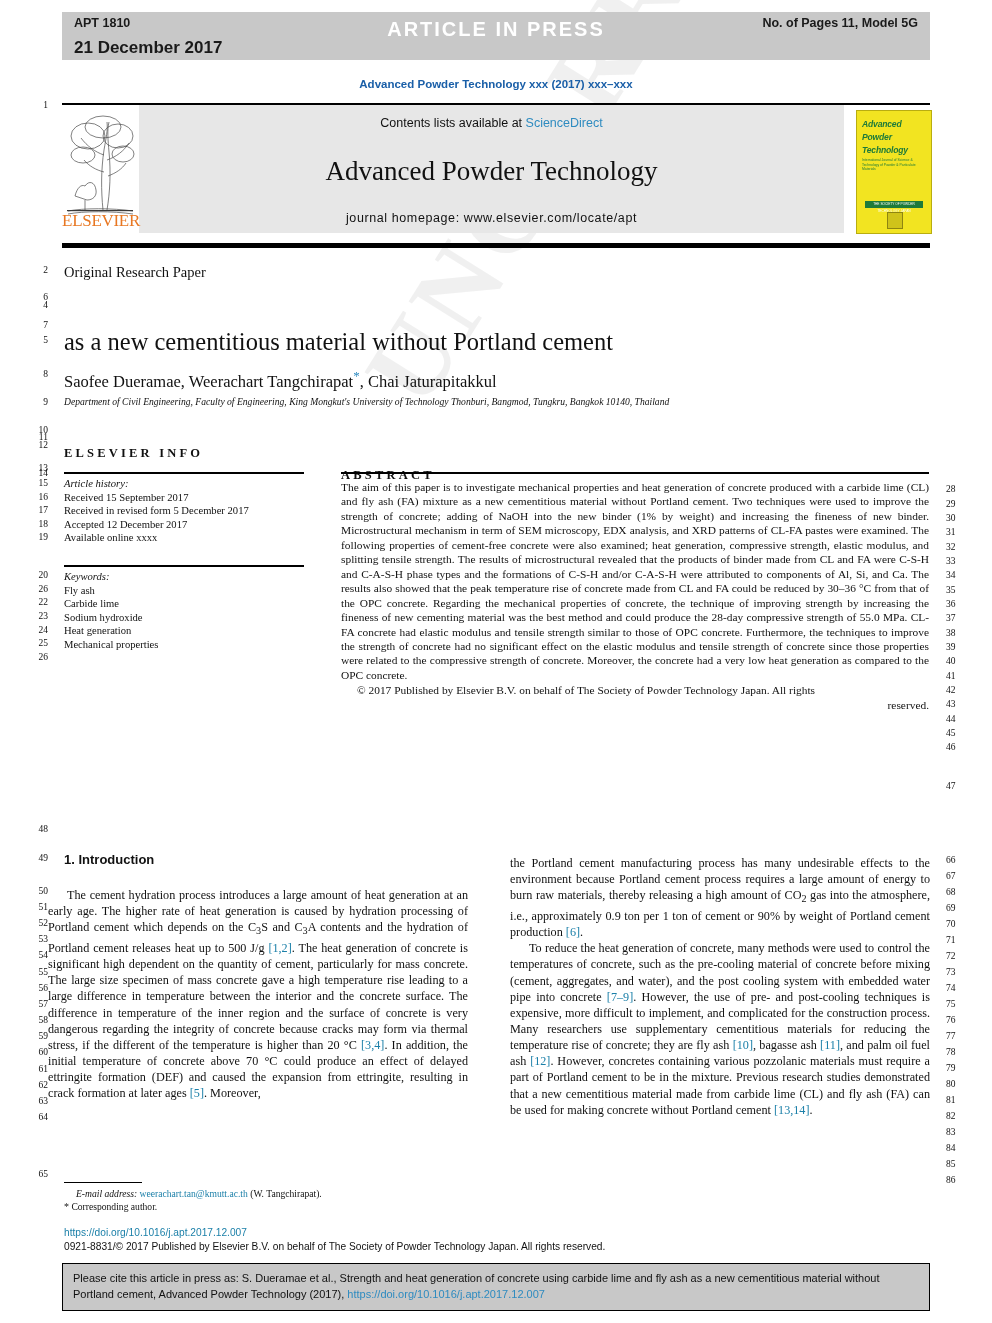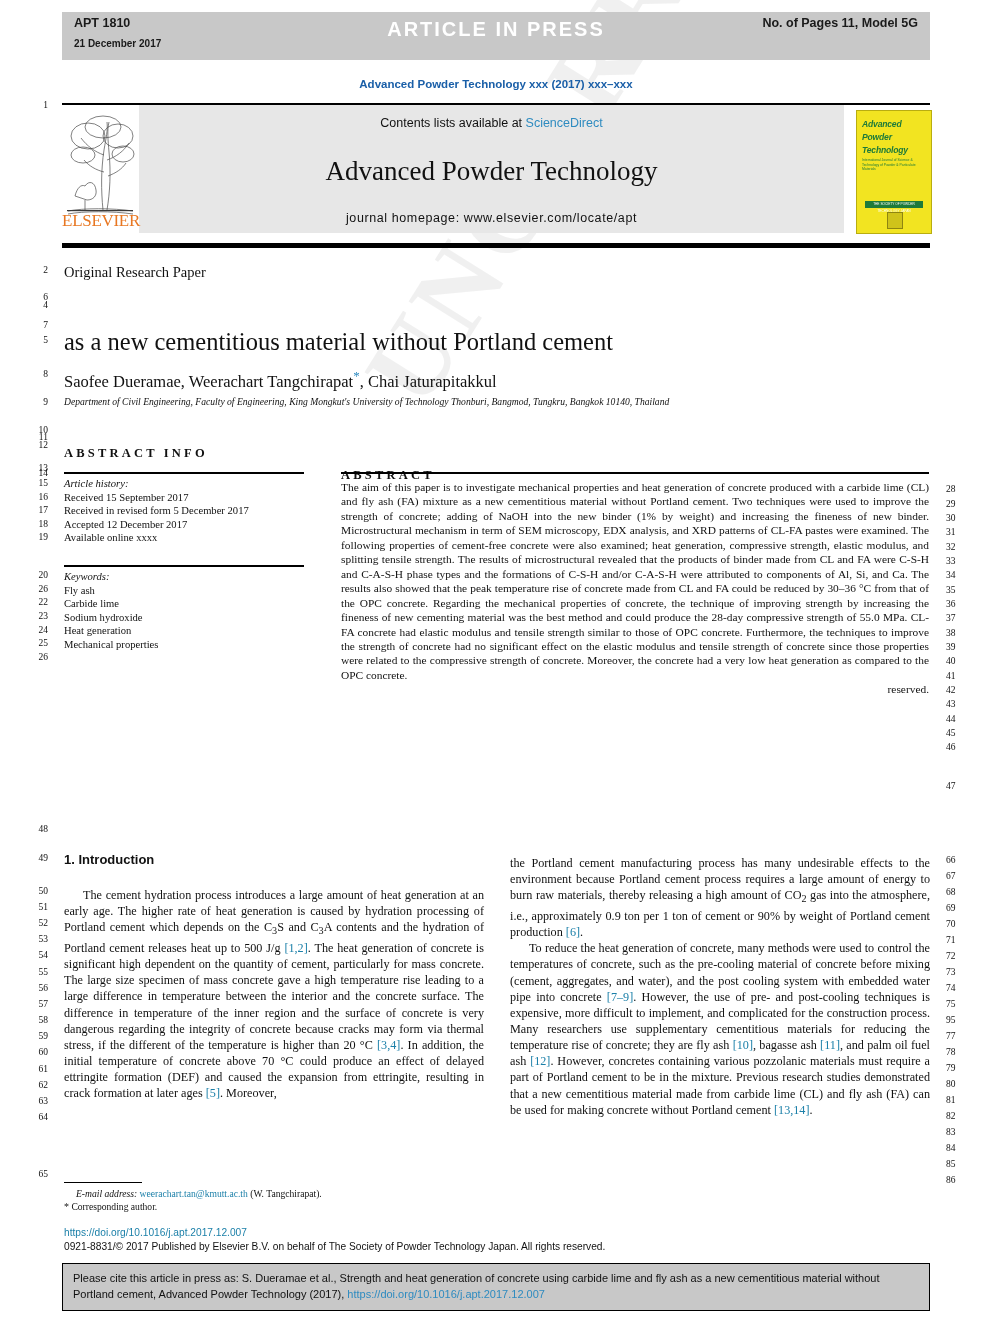--- a/index.html
+++ b/index.html
@@ -66,21 +66,21 @@
     font-size: 12.5px;
     font-weight: 700;
     color: #1a1a1a;
     z-index: 11;
   }
   .apt-date {
     position: absolute;
     left: 74px;
     top: 38px;
     font-family: "Liberation Sans", sans-serif;
-    font-size: 10px;
+    font-size: 17px;
     font-weight: 700;
     color: #1a1a1a;
     z-index: 11;
   }
   .article-in-press {
     position: absolute;
     left: 0;
     right: 0;
     top: 18px;
     text-align: center;
@@ -394,21 +394,21 @@
   .col {
     position: absolute;
     width: 420px;
     font-family: "Liberation Serif", serif;
     font-size: 12.2px;
     line-height: 16.15px;
     text-align: justify;
     color: #111;
     z-index: 12;
   }
-  .col-left  { left: 64px; top: 887px; }
+  .col-left  { left: 48px; top: 887px; }
   .col-right { left: 510px; top: 855px; }
   .col p { margin: 0; text-indent: 19px; }
   .col p.noind { text-indent: 0; }
   .ref { color: #1a7fa8; }
 
   
   .foot-rule {
     position: absolute;
     left: 64px;
     top: 1182px;
@@ -540,21 +540,21 @@
   <div class="orig-research">Original Research Paper</div>
   <div class="paper-title">
     <br>
     <span>as a new cementitious material without Portland cement</span>
   </div>
   <div class="authors">
     <span>Saofee Dueramae, Weerachart Tangchirapat</span><span class="star">*</span><span>, Chai Jaturapitakkul</span>
   </div>
   <div class="affiliation">Department of Civil Engineering, Faculty of Engineering, King Mongkut's University of Technology Thonburi, Bangmod, Tungkru, Bangkok 10140, Thailand</div>
 
-  <div class="info-head">ABSTRACT INFO</div>
+  <div class="info-head">ELSEVIER INFO</div>
   <div class="rule-thin info-rule1"></div>
   <div class="rule-thin info-rule2"></div>
 
   <div class="info-block info-history">
     <div class="it">Article history:</div>
     <div>Received 15 September 2017</div>
     <div>Received in revised form 5 December 2017</div>
     <div>Accepted 12 December 2017</div>
     <div>Available online xxxx</div>
   </div>
@@ -565,20 +565,21 @@
     <div>Carbide lime</div>
     <div>Sodium hydroxide</div>
     <div>Heat generation</div>
     <div>Mechanical properties</div>
   </div>
 
   <div class="abs-head">ABSTRACT</div>
   <div class="rule-thin abs-rule"></div>
   <div class="abstract">
     <span>The aim of this paper is to investigate mechanical properties and heat generation of concrete produced with a carbide lime (CL) and fly ash (FA) mixture as a new cementitious material without Portland cement. Two techniques were used to improve the strength of concrete; adding of NaOH into the new binder (1% by weight) and increasing the fineness of new binder. Microstructural mechanism in term of SEM microscopy, EDX analysis, and XRD patterns of CL-FA pastes were examined. The following properties of cement-free concrete were also examined; heat generation, compressive strength, elastic modulus, and splitting tensile strength. The results of microstructural revealed that the products of binder made from CL and FA were C-S-H and C-A-S-H phase types and the formations of C-S-H and/or C-A-S-H were attributed to components of Al, Si, and Ca. The results also showed that the peak temperature rise of concrete made from CL and FA could be reduced by 30–36 °C from that of the OPC concrete. Regarding the mechanical properties of concrete, the technique of improving strength by increasing the fineness of new cementing material was the best method and could produce the 28-day compressive strength of 55.0 MPa. CL-FA concrete had elastic modulus and tensile strength similar to those of OPC concrete. Furthermore, the techniques to improve the strength of concrete had no significant effect on the elastic modulus and tensile strength of concrete since those properties were related to the compressive strength of concrete. Moreover, the concrete had a very low heat generation as compared to the OPC concrete.</span>
+    <span class="copyright">© 2017 Published by Elsevier B.V. on behalf of The Society of Powder Technology Japan. All rights</span>
     <span class="reserved">reserved.</span>
   </div>
 
   <div class="sec-head">1. Introduction</div>
 
   <div class="col col-left">
     <p>The cement hydration process introduces a large amount of heat generation at an early age. The higher rate of heat generation is caused by hydration processing of Portland cement which depends on the C<sub>3</sub>S and C<sub>3</sub>A contents and the hydration of Portland cement releases heat up to 500 J/g <span class="ref">[1,2]</span>. The heat generation of concrete is significant high dependent on the quantity of cement, particularly for mass concrete. The large size specimen of mass concrete gave a high temperature rise leading to a large difference in temperature between the interior and the concrete surface. The difference in temperature of the inner region and the surface of concrete is very dangerous regarding the integrity of concrete because cracks may form via thermal stress, if the different of the temperature is higher than 20 °C <span class="ref">[3,4]</span>. In addition, the initial temperature of concrete above 70 °C could produce an effect of delayed ettringite formation (DEF) and caused the expansion from ettringite, resulting in crack formation at later ages <span class="ref">[5]</span>. Moreover,</p>
   </div>
 
   <div class="col col-right">
@@ -677,21 +678,21 @@
       <div class="lineno right" style="top: 855px;">66</div>
       <div class="lineno right" style="top: 871px;">67</div>
       <div class="lineno right" style="top: 887px;">68</div>
       <div class="lineno right" style="top: 903px;">69</div>
       <div class="lineno right" style="top: 919px;">70</div>
       <div class="lineno right" style="top: 935px;">71</div>
       <div class="lineno right" style="top: 951px;">72</div>
       <div class="lineno right" style="top: 967px;">73</div>
       <div class="lineno right" style="top: 983px;">74</div>
       <div class="lineno right" style="top: 999px;">75</div>
-      <div class="lineno right" style="top: 1015px;">95</div>
+      <div class="lineno right" style="top: 1015px;">76</div>
       <div class="lineno right" style="top: 1031px;">77</div>
       <div class="lineno right" style="top: 1047px;">78</div>
       <div class="lineno right" style="top: 1063px;">79</div>
       <div class="lineno right" style="top: 1079px;">80</div>
       <div class="lineno right" style="top: 1095px;">81</div>
       <div class="lineno right" style="top: 1111px;">82</div>
       <div class="lineno right" style="top: 1127px;">83</div>
       <div class="lineno right" style="top: 1143px;">84</div>
       <div class="lineno right" style="top: 1159px;">85</div>
       <div class="lineno right" style="top: 1175px;">86</div>

